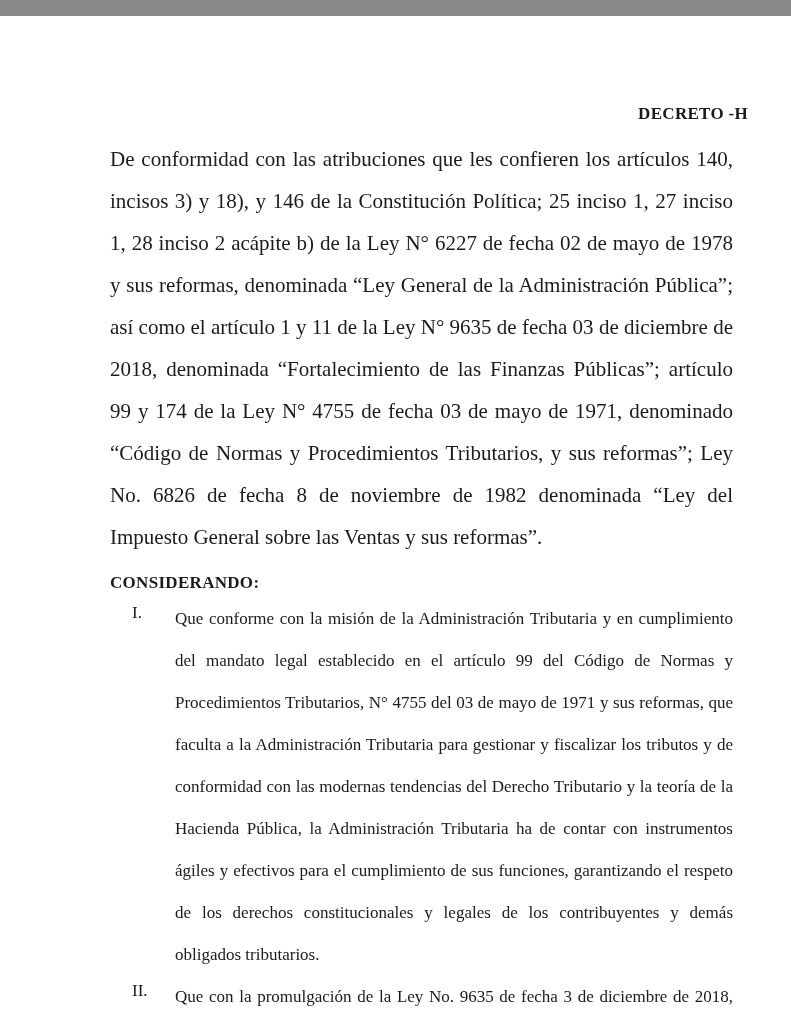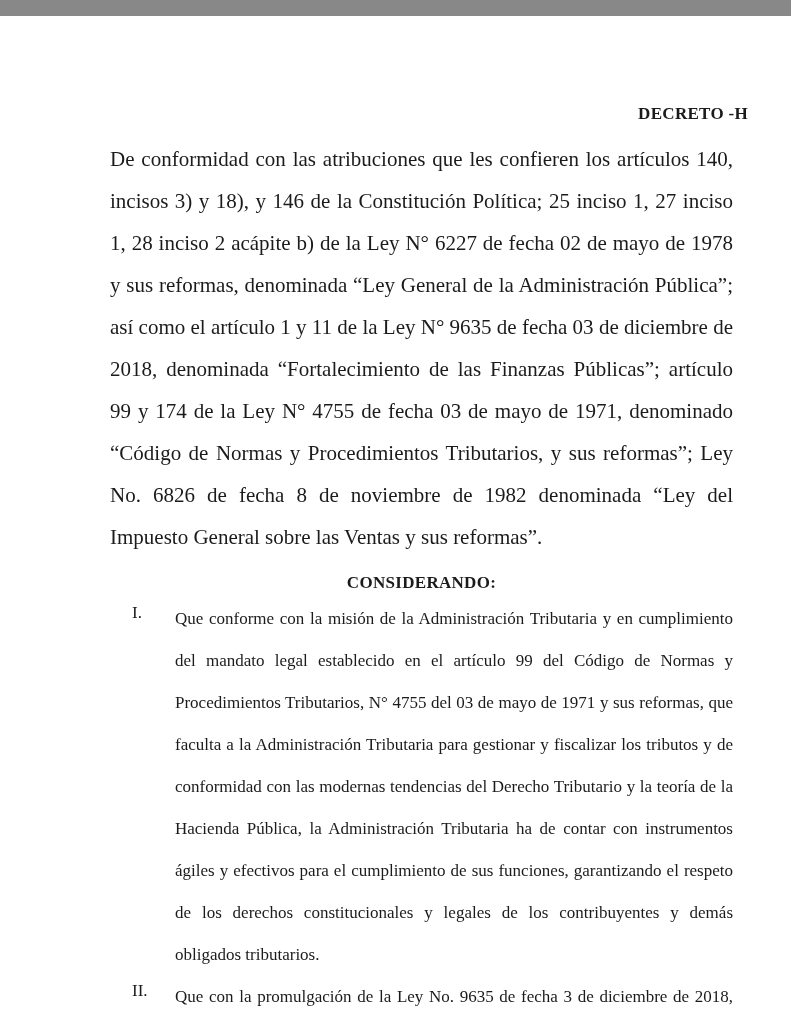--- a/index.html
+++ b/index.html
@@ -40,21 +40,20 @@
     letter-spacing: 0.3px;
   }
   .preamble {
     margin: 14px 0 0 0;
     font-size: 21px;
     line-height: 42px;
     text-align: justify;
   }
   .considerando {
     margin: 12px 0 0 0;
-    text-align: center;
     font-weight: bold;
     font-size: 17px;
     line-height: 26px;
     letter-spacing: 0.3px;
   }
   .items { margin-top: 2px; }
   .item { display: flex; }
   .numeral {
     width: 65px;
     box-sizing: border-box;

